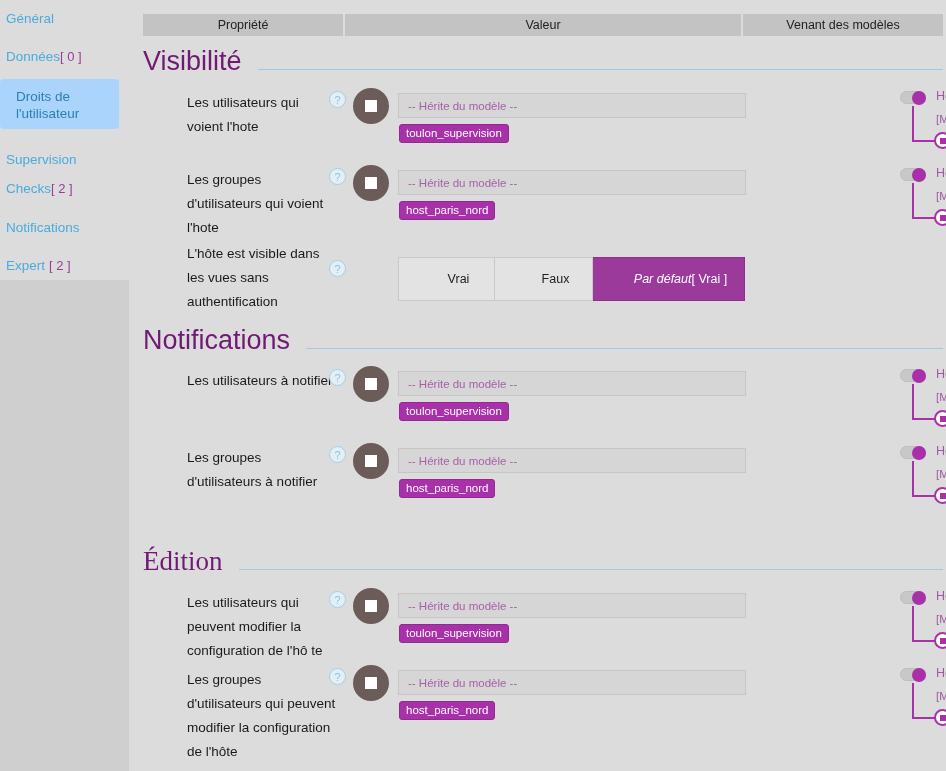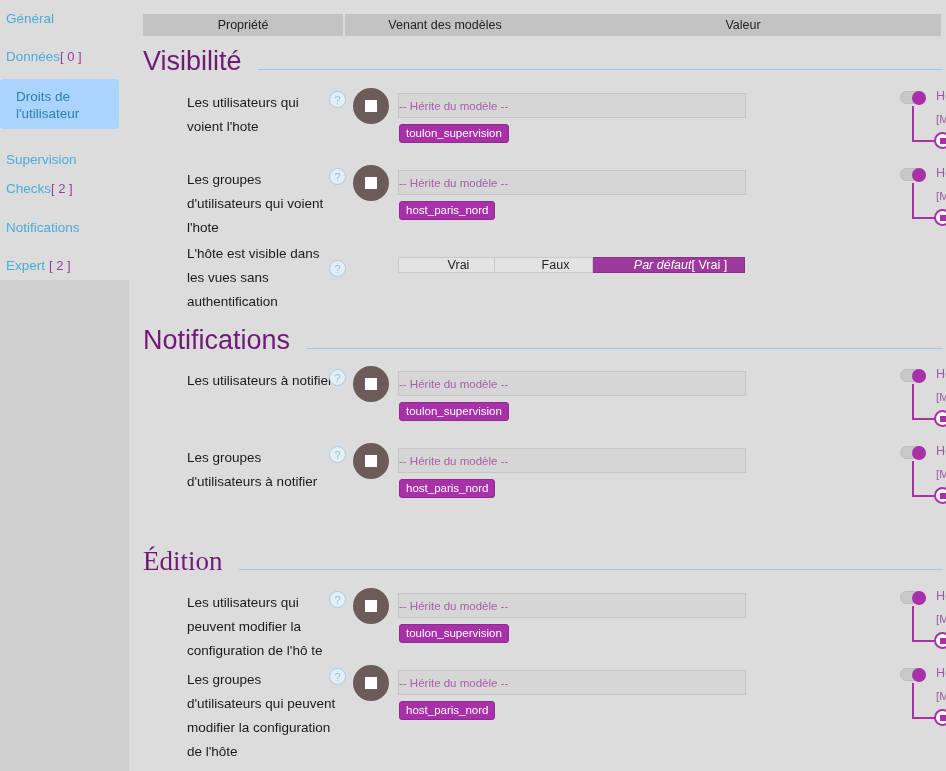--- a/index.html
+++ b/index.html
@@ -71,34 +71,34 @@
     position: absolute; width: 36px; height: 36px; border-radius: 50%;
     background: #6b5c59;
     display: flex; align-items: center; justify-content: center;
   }
   .circle-btn .sq { width: 12px; height: 12px; background: #fff; }
 
   .val-input {
     position: absolute; height: 25px; width: 348px;
     background: #d6d6d6; border: 1px solid #c6c6c6; box-sizing: border-box;
     color: #a85fa8; font-size: 11.5px;
-    display: flex; align-items: center; 
+    display: flex; align-items: center; padding-left: 9px;
   }
 
   .tag {
     position: absolute; background: #a830a8; color: #fff;
     font-size: 11.5px; border-radius: 3px;
     padding: 2px 6px 3px 6px; white-space: nowrap;
     border: 1px solid #8f2a8f;
   }
 
   
   .tribtn-group { position: absolute; display: flex; height: 28px; }
   .tribtn {
-    height: 16px; display: flex; align-items: center; justify-content: center;
+    height: 44px; display: flex; align-items: center; justify-content: center;
     background: #e3e3e3; border: 1px solid #c9c9c9; border-left: none;
     font-size: 12.5px; color: #222; box-sizing: border-box; padding-left: 24px;
   }
   .tribtn:first-child { border-left: 1px solid #c9c9c9; }
   .tribtn.sel { background: #9c3a9c; color: #fff; border-color: #8c2f8c; }
   .tribtn.sel em { font-style: italic; }
 
   
   .model-col { position: absolute; left: 757px; width: 189px; }
   .toggle {
@@ -156,22 +156,22 @@
       <span class="lbl">Notifications</span><span class="cnt"></span>
     </div>
 
     <div class="side-item" style="top:257px;">
       <span class="lbl">Expert</span><span class="cnt" style="padding-left:4px;">[ 2 ]</span>
     </div>
   </div>
 
   <div id="colhead">
     <div class="colhead-cell ch-prop">Propriété</div>
+    <div class="colhead-cell ch-val">Valeur</div>
     <div class="colhead-cell ch-mod">Venant des modèles</div>
-    <div class="colhead-cell ch-val">Valeur</div>
   </div>
 
   <div class="section-title" style="top:46px;">
     <span class="stxt">Visibilité</span>
     <span class="srule"></span>
   </div>
 
   <div class="row" style="top:88px;height:70px;">
     <div class="prop-label" style="top:3px;">Les utilisateurs qui voient l'hote</div>
     <div class="help-icon" style="left:186px;top:3px;">?</div>

